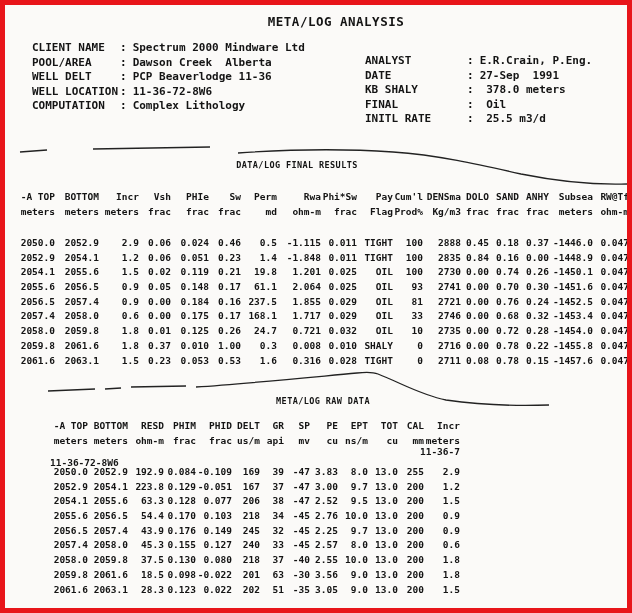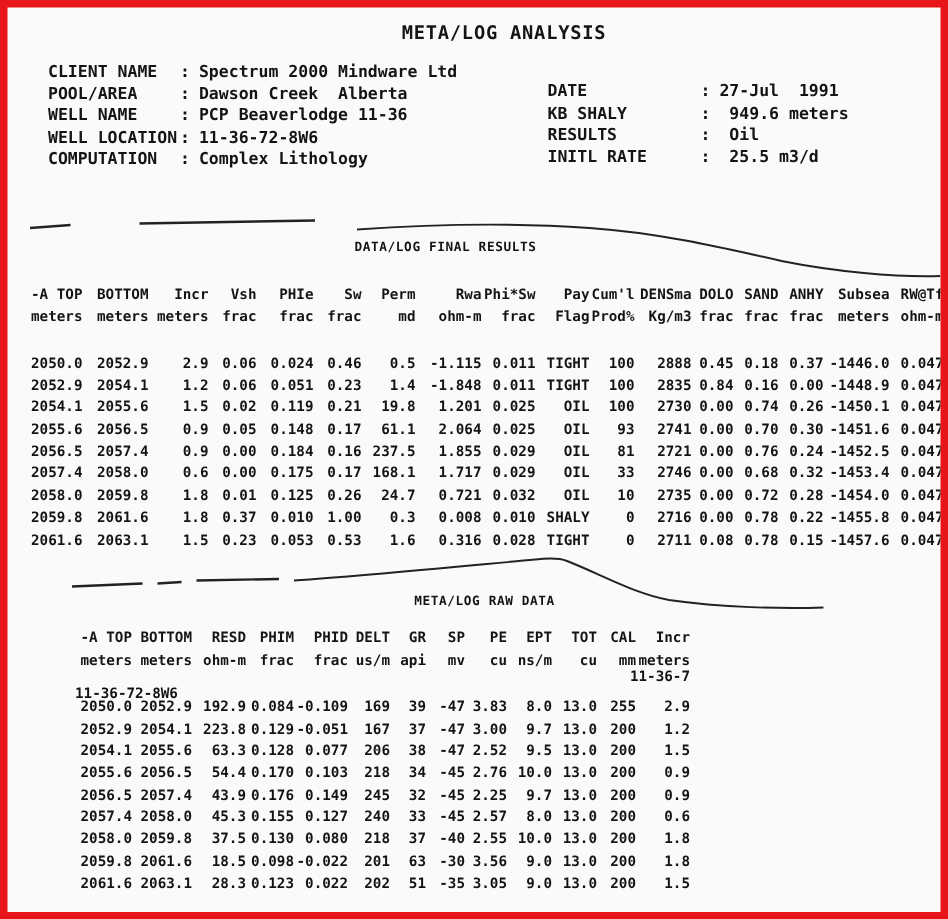--- a/index.html
+++ b/index.html
@@ -41,28 +41,29 @@
 </head>
 <body>
 
 <div class="page">
 
   <div class="doc-title">META/LOG ANALYSIS</div>
 
   <div class="info-col left" style="left:27px;top:36px;">
       <div class="info-row"><span class="info-label">CLIENT NAME</span><span class="info-sep">:</span><span class="info-value">Spectrum 2000 Mindware Ltd</span></div>
       <div class="info-row"><span class="info-label">POOL/AREA</span><span class="info-sep">:</span><span class="info-value">Dawson Creek  Alberta</span></div>
-      <div class="info-row"><span class="info-label">WELL NAME</span><span class="info-sep">:</span><span class="info-value">PCP Beaverlodge 11-36</span></div>
+      <div class="info-row"><span class="info-label">WELL DELT</span><span class="info-sep">:</span><span class="info-value">PCP Beaverlodge 11-36</span></div>
       <div class="info-row"><span class="info-label">WELL LOCATION</span><span class="info-sep">:</span><span class="info-value">11-36-72-8W6</span></div>
       <div class="info-row"><span class="info-label">COMPUTATION</span><span class="info-sep">:</span><span class="info-value">Complex Lithology</span></div>
     </div>
   <div class="info-col right" style="left:360px;top:49px;">
-      <div class="info-row"><span class="info-label">DATE</span><span class="info-sep">:</span><span class="info-value">27-Jul  1991</span></div>
-      <div class="info-row"><span class="info-label">KB SHALY</span><span class="info-sep">:</span><span class="info-value"> 949.6 meters</span></div>
-      <div class="info-row"><span class="info-label">RESULTS</span><span class="info-sep">:</span><span class="info-value"> Oil</span></div>
+      <div class="info-row"><span class="info-label">ANALYST</span><span class="info-sep">:</span><span class="info-value">E.R.Crain, P.Eng.</span></div>
+      <div class="info-row"><span class="info-label">DATE</span><span class="info-sep">:</span><span class="info-value">27-Sep  1991</span></div>
+      <div class="info-row"><span class="info-label">KB SHALY</span><span class="info-sep">:</span><span class="info-value"> 378.0 meters</span></div>
+      <div class="info-row"><span class="info-label">FINAL</span><span class="info-sep">:</span><span class="info-value"> Oil</span></div>
       <div class="info-row"><span class="info-label">INITL RATE</span><span class="info-sep">:</span><span class="info-value"> 25.5 m3/d</span></div>
     </div>
 
   <svg class="squiggles" width="622" height="603" viewBox="0 0 622 603">
     <path stroke-width="1.6" d="M15 147 L42 145"></path>
     <path stroke-width="1.6" d="M88 144 L205 142"></path>
     <path stroke-width="1.3" d="M233 148 C 290 144, 345 144, 388 147 C 432 150, 472 159, 516 169 C 551 176, 592 180, 622 179"></path>
     <path stroke-width="1.6" d="M43 386 L90 384"></path>
     <path stroke-width="1.6" d="M100 384 L116 383"></path>
     <path stroke-width="1.6" d="M126 382 L181 381"></path>

